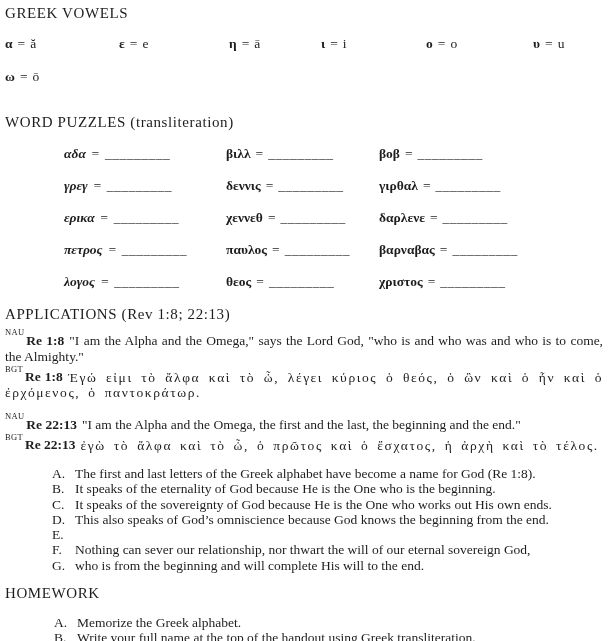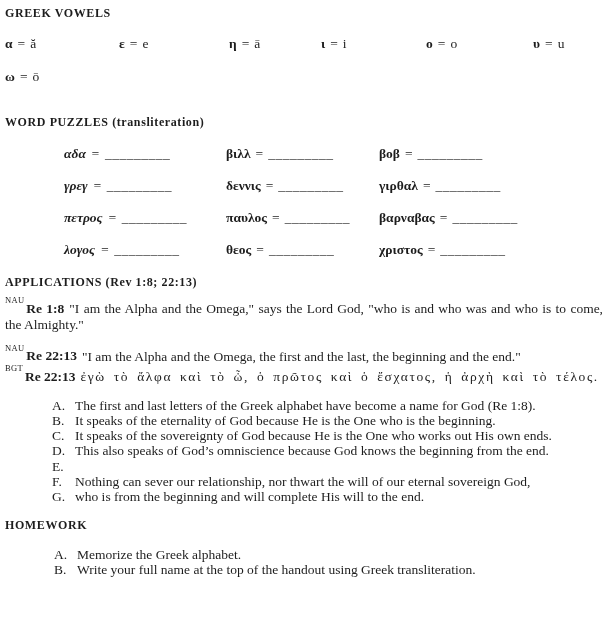--- a/index.html
+++ b/index.html
@@ -2,21 +2,21 @@
 <html><head>
 <meta charset="utf-8">
 <style>
   html,body{margin:0;padding:0;background:#ffffff;}
   body{
     width:609px;height:641px;overflow:hidden;
     font-family:"Liberation Serif","DejaVu Serif",serif;
     font-size:13.5px;color:#1d1d1d;
   }
   .pg{padding:3px 6px 0 5px;}
-  .heading{letter-spacing:.6px;line-height:16px;margin:0;font-weight:bold;font-size:12px;}
+  .heading{letter-spacing:.6px;line-height:16px;margin:0;font-weight:normal;font-size:15px;}
   #h-vowels{margin-top:2px;}
   
   .vowel-row{display:flex;margin-top:15px;line-height:16px;}
   .vp1{width:98px;} .vp2{width:110px;margin-left:16px;} .vp3{width:92px;} .vp4{width:105px;} .vp5{width:107px;}
   .omega-row{margin-top:17px;line-height:16px;}
   .gk{font-weight:bold;}
   .eq{margin:0 5px;}
   
   #h-puzzles{margin-top:29px;}
   .puzzle-grid{margin:16px 0 0 59px;}
@@ -66,35 +66,41 @@
       <span class="c1"><span class="gk">αδα</span><span class="eq">=</span><span class="blank">_________</span></span>
       <span class="c2"><span class="gk">βιλλ</span><span class="eq">=</span><span class="blank">_________</span></span>
       <span><span class="gk">βοβ</span><span class="eq">=</span><span class="blank">_________</span></span>
     </div>
     <div class="puzzle-row">
       <span class="c1"><span class="gk">γρεγ</span><span class="eq">=</span><span class="blank">_________</span></span>
       <span class="c2"><span class="gk">δεννις</span><span class="eq">=</span><span class="blank">_________</span></span>
       <span><span class="gk">γιρθαλ</span><span class="eq">=</span><span class="blank">_________</span></span>
     </div>
     <div class="puzzle-row">
+      <span class="c1"><span class="gk">ερικα</span><span class="eq">=</span><span class="blank">_________</span></span>
+      <span class="c2"><span class="gk">χεννεθ</span><span class="eq">=</span><span class="blank">_________</span></span>
+      <span><span class="gk">δαρλενε</span><span class="eq">=</span><span class="blank">_________</span></span>
+    </div>
+    <div class="puzzle-row">
       <span class="c1"><span class="gk">πετρος</span><span class="eq">=</span><span class="blank">_________</span></span>
       <span class="c2"><span class="gk">παυλος</span><span class="eq">=</span><span class="blank">_________</span></span>
       <span><span class="gk">βαρναβας</span><span class="eq">=</span><span class="blank">_________</span></span>
     </div>
     <div class="puzzle-row">
       <span class="c1"><span class="gk">λογος</span><span class="eq">=</span><span class="blank">_________</span></span>
       <span class="c2"><span class="gk">θεος</span><span class="eq">=</span><span class="blank">_________</span></span>
       <span><span class="gk">χριστος</span><span class="eq">=</span><span class="blank">_________</span></span>
     </div>
   </div>
 
   <div class="heading" id="h-apps">APPLICATIONS (Rev 1:8; 22:13)</div>
 
   <div class="verses">
     <p class="verse"><sup class="vtag">NAU</sup><span class="vref">Re 1:8</span><span>"I am the Alpha and the Omega," says the Lord God, "who is and who was and who is to come, the Almighty."</span></p>
+    <p class="verse"><sup class="vtag">BGT</sup><span class="vref">Re 1:8</span><span class="greektext">Ἐγώ εἰμι τὸ ἄλφα καὶ τὸ ὦ, λέγει κύριος ὁ θεός, ὁ ὢν καὶ ὁ ἦν καὶ ὁ ἐρχόμενος, ὁ παντοκράτωρ.</span></p>
     <p class="verse gap"><sup class="vtag">NAU</sup><span class="vref">Re 22:13</span><span>"I am the Alpha and the Omega, the first and the last, the beginning and the end."</span></p>
     <p class="verse"><sup class="vtag">BGT</sup><span class="vref">Re 22:13</span><span class="greektext">ἐγὼ τὸ ἄλφα καὶ τὸ ὦ, ὁ πρῶτος καὶ ὁ ἔσχατος, ἡ ἀρχὴ καὶ τὸ τέλος.</span></p>
   </div>
 
   <div class="points">
     <div class="point">
         <span class="pletter">A.</span>
         <span>The first and last letters of the Greek alphabet have become a name for God (Re 1:8).</span>
       </div>
     <div class="point">

